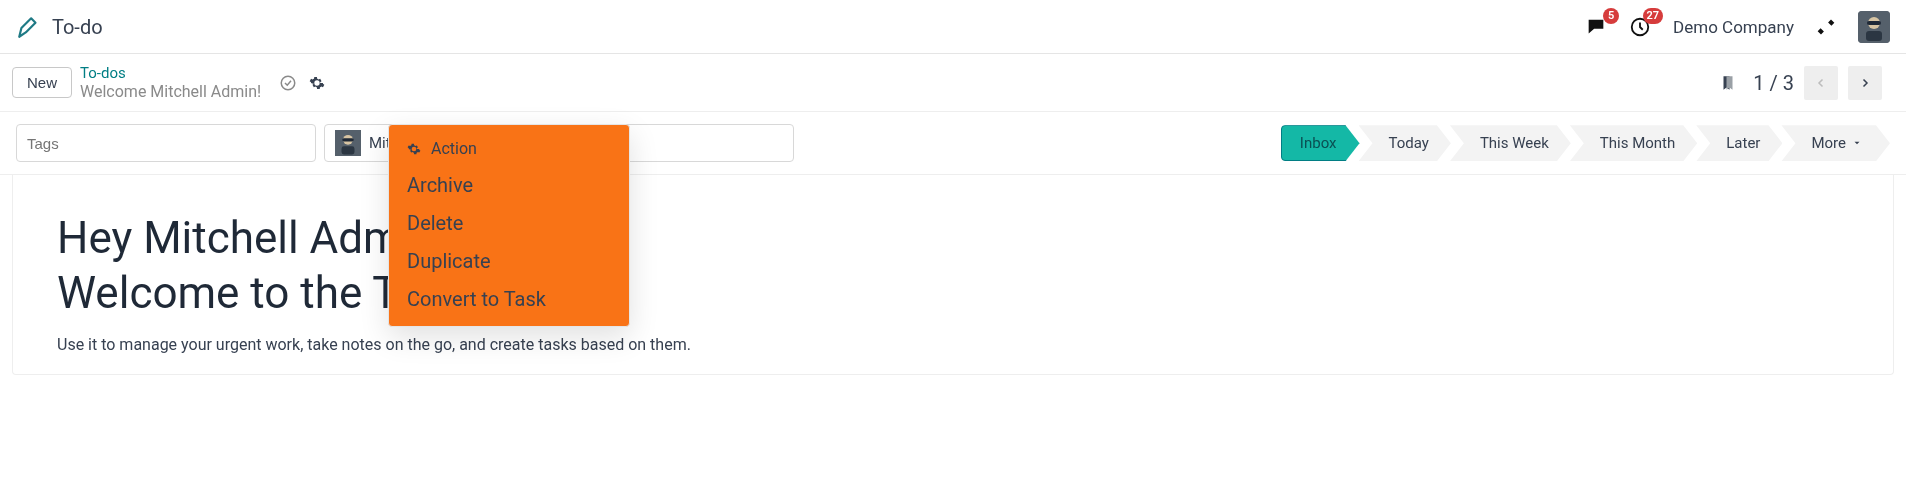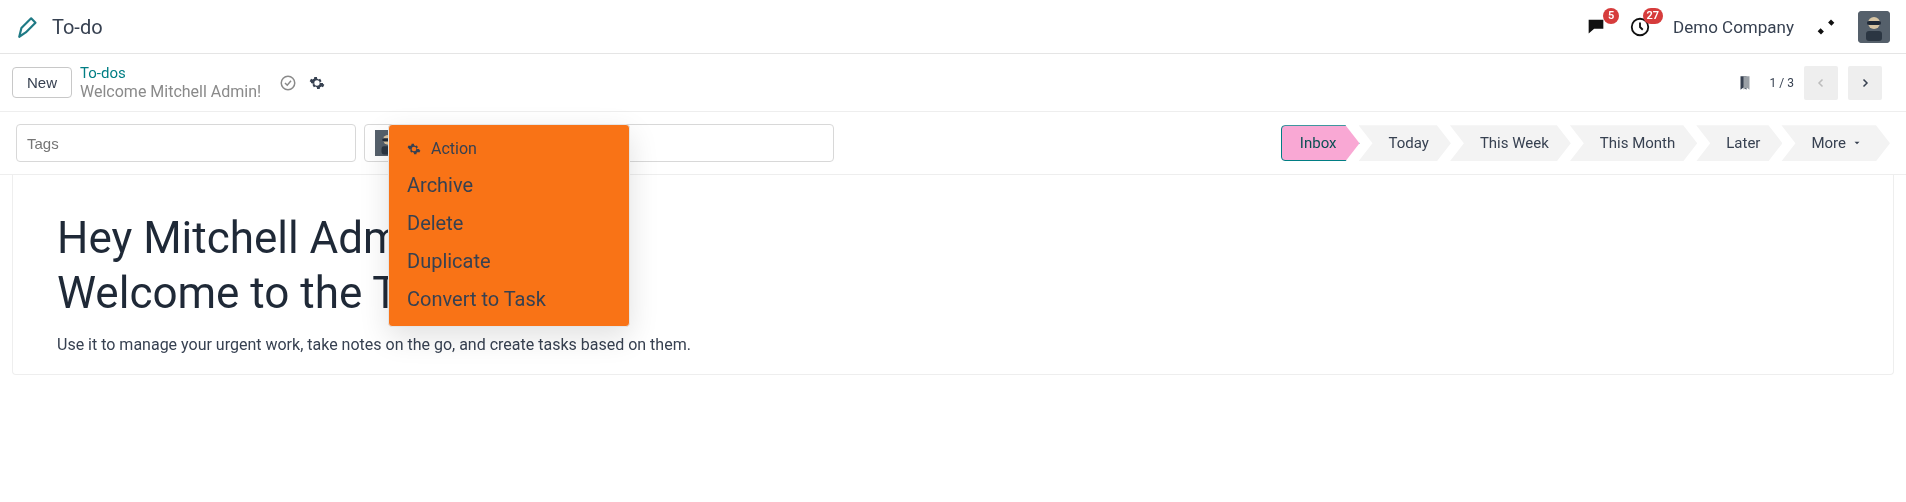--- a/index.html
+++ b/index.html
@@ -67,21 +67,21 @@
   }
   .breadcrumbs { display:flex; flex-direction:column; line-height:1.2; }
   .bc-parent { color: #017e84; font-size: 15px; }
   .bc-current { color: #8a8a8a; font-size: 16px; }
   .inline-icons { display:flex; align-items:center; gap: 12px; margin-left: 10px; color:#6b7280; }
   .inline-icon { cursor:pointer; display:flex; }
 
   .cp-right { display:flex; align-items:center; gap: 16px; }
   .bookmark-icon { color:#374151; cursor:pointer; }
   .pager { display:flex; align-items:center; gap: 10px; }
-  .pager-text { font-size: 12px; color:#374151; }
+  .pager-text { font-size: 20px; color:#374151; }
   .pager-btn {
     width: 34px; height: 34px;
     background: #eeeeee;
     border-radius: 2px;
     display:flex; align-items:center; justify-content:center;
     cursor:pointer;
     color:#374151;
   }
   .pager-btn.disabled { color:#bcbcbc; }
 
@@ -100,21 +100,21 @@
   .sheet-left { display:flex; align-items:center; gap: 8px; }
   .tags-input, .user-input {
     border: 1px solid #d8d8d8;
     border-radius: 4px;
     height: 38px;
     padding: 0 10px;
     font-size: 15px;
     color:#374151;
     background:#fff;
   }
-  .tags-input { width: 340px; color:#a0a0a0; }
+  .tags-input { width: 300px; color:#a0a0a0; }
   .user-input { width: 470px; display:flex; align-items:center; gap:8px; }
   .mini-avatar {
     width: 26px; height: 26px; border-radius:4px;
     background:#6b7280; display:flex; align-items:center; justify-content:center;
     flex-shrink:0;
   }
 
   
   .statusbar { display:flex; align-items:center; }
   .stage {
@@ -129,21 +129,21 @@
     cursor:pointer;
     clip-path: polygon(0 0, calc(100% - 14px) 0, 100% 50%, calc(100% - 14px) 100%, 0 100%, 14px 50%);
   }
   .stage.first {
     clip-path: polygon(0 0, calc(100% - 14px) 0, 100% 50%, calc(100% - 14px) 100%, 0 100%);
     border-top-left-radius: 4px;
     border-bottom-left-radius: 4px;
     padding-left: 18px;
   }
   .stage.active {
-    background:#f9a8d4;
+    background:#14b8a6;
     border: 1px solid #017e84;
     color:#0a4f53;
   }
   .stage.more { padding-right: 28px; }
   .caret-down { margin-left:6px; }
 
   
   .sheet {
     margin: 0 12px;
     padding: 36px 44px 20px;

